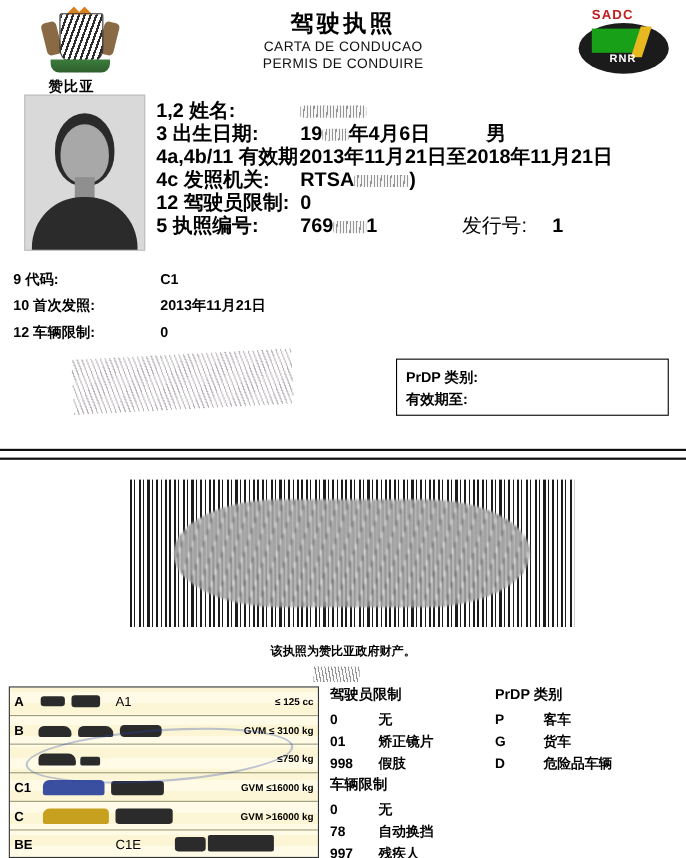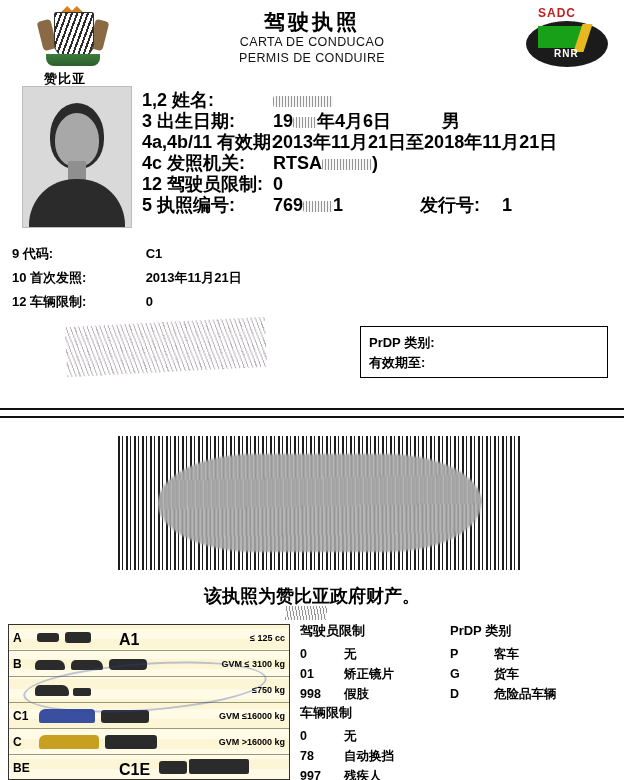--- a/index.html
+++ b/index.html
@@ -234,21 +234,21 @@
   .sex {
     position: absolute;
     left: 300px;
     top: 0;
     font-weight: bold;
   }
   .issueno-label {
     position: absolute;
     left: 278px;
     top: 0;
-    font-weight: bold;
+    font-weight: normal;
   }
   .issueno-value {
     position: absolute;
     left: 360px;
     top: 0;
     font-weight: bold;
   }
 
   
   .smudge {
@@ -356,21 +356,21 @@
     border-radius: 110px / 56px;
     filter: blur(1.1px);
   }
 
   .property-note {
     position: absolute;
     left: 0;
     right: 0;
     top: 168px;
     text-align: center;
-    font-size: 18px;
+    font-size: 11px;
     font-weight: bold;
   }
   .note-smudge {
     position: absolute;
     left: 285px;
     top: 190px;
     width: 42px;
     height: 14px;
     background:
       repeating-linear-gradient(80deg,
@@ -404,24 +404,24 @@
   .class-row:last-child { border-bottom: none; }
   .class-code {
     position: absolute;
     left: 4px;
     top: 6px;
     font-size: 12px;
     font-weight: bold;
   }
   .class-code2 {
     position: absolute;
-    left: 110px;
+    left: 96px;
     top: 6px;
-    font-size: 16px;
-    font-weight: bold;
+    font-size: 12px;
+    font-weight: normal;
   }
   .class-note {
     position: absolute;
     right: 4px;
     top: 8px;
     font-size: 9px;
     font-weight: bold;
   }
   .veh {
     position: absolute;

